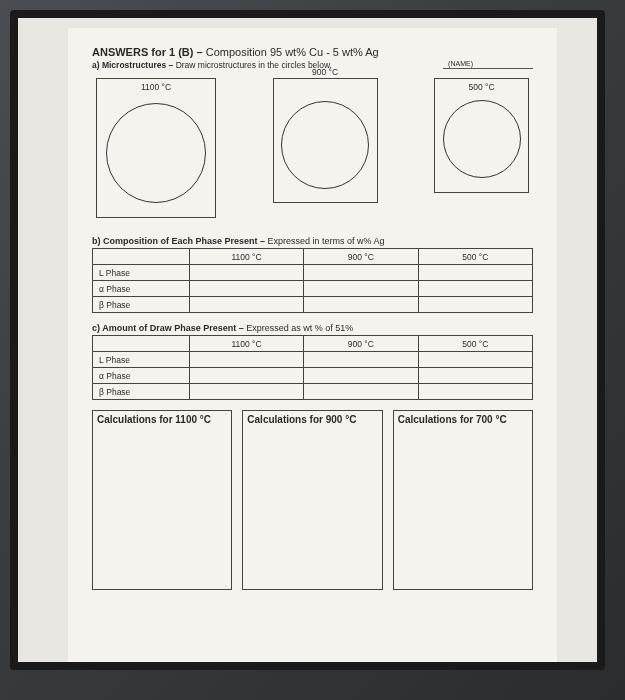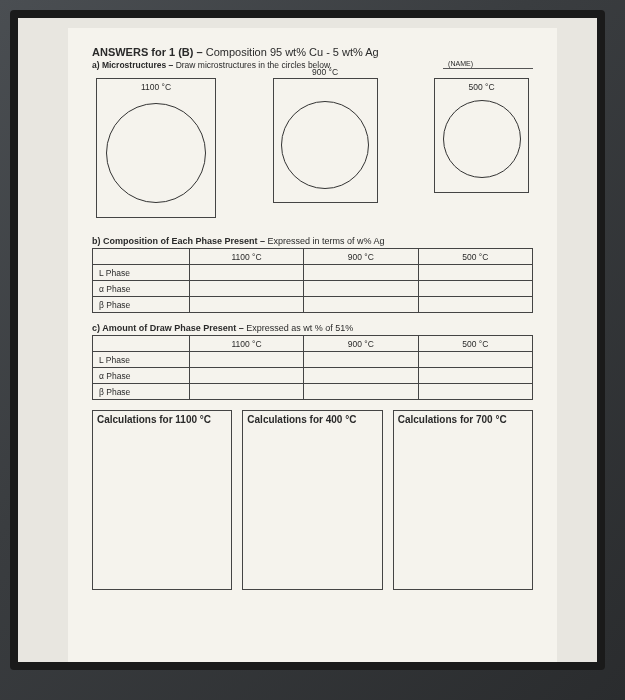--- a/index.html
+++ b/index.html
@@ -205,21 +205,21 @@
               <td></td>
         </tr>
       </tbody>
         </table>
 
       <div class="calc-row">
         <div class="calc-box">
           <div class="calc-box-label">Calculations for 1100 °C</div>
         </div>
         <div class="calc-box">
-          <div class="calc-box-label">Calculations for 400 °C</div>
+          <div class="calc-box-label">Calculations for 900 °C</div>
         </div>
         <div class="calc-box">
           <div class="calc-box-label">Calculations for 700 °C</div>
         </div>
       </div>
 
     </div>
   </div>
 </div>
 

